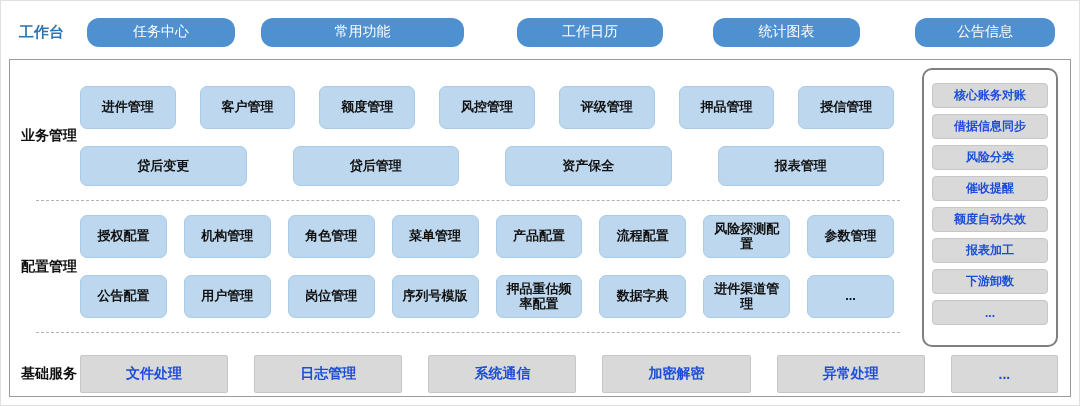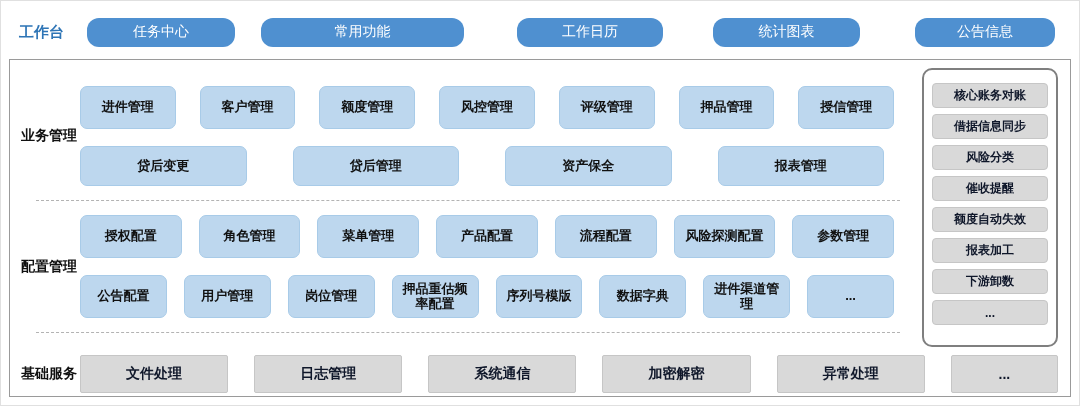--- a/index.html
+++ b/index.html
@@ -118,21 +118,21 @@
   .graybox {
     background: #d9d9d9;
     border: 1px solid #c6c6c6;
     border-radius: 4px;
     display: flex;
     align-items: center;
     justify-content: center;
     font-weight: bold;
     text-align: center;
     cursor: pointer;
-    color: #0f172a;
+    color: #1d4ed8;
   }
   .batch-panel .graybox {
     height: 25px;
     font-size: 12px;
     margin-top: 6px;
   }
 
   
   .bottom {
     display: flex;
@@ -187,33 +187,34 @@
         </div>
       </div>
 
       <div class="divider"></div>
 
       <div class="section">
         <div class="section-label">配置管理</div>
         <div class="rows">
           <div class="box-row cfg">
             <div class="bluebox">授权配置</div>
+            <div class="bluebox">机构管理</div>
             <div class="bluebox">角色管理</div>
             <div class="bluebox">菜单管理</div>
             <div class="bluebox">产品配置</div>
             <div class="bluebox">流程配置</div>
             <div class="bluebox">风险探测配置</div>
             <div class="bluebox">参数管理</div>
           </div>
           <div class="box-row cfg">
             <div class="bluebox">公告配置</div>
             <div class="bluebox">用户管理</div>
             <div class="bluebox">岗位管理</div>
+            <div class="bluebox">序列号模版</div>
             <div class="bluebox">押品重估频率配置</div>
-            <div class="bluebox">序列号模版</div>
             <div class="bluebox">数据字典</div>
             <div class="bluebox">进件渠道管理</div>
             <div class="bluebox">...</div>
           </div>
         </div>
       </div>
 
       <div class="divider"></div>
     </div>
 

